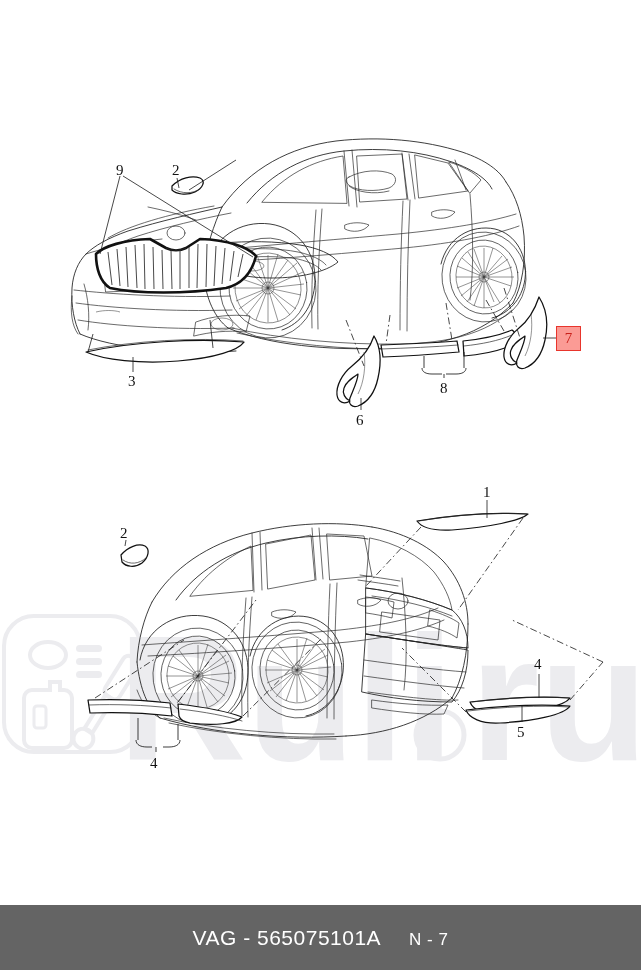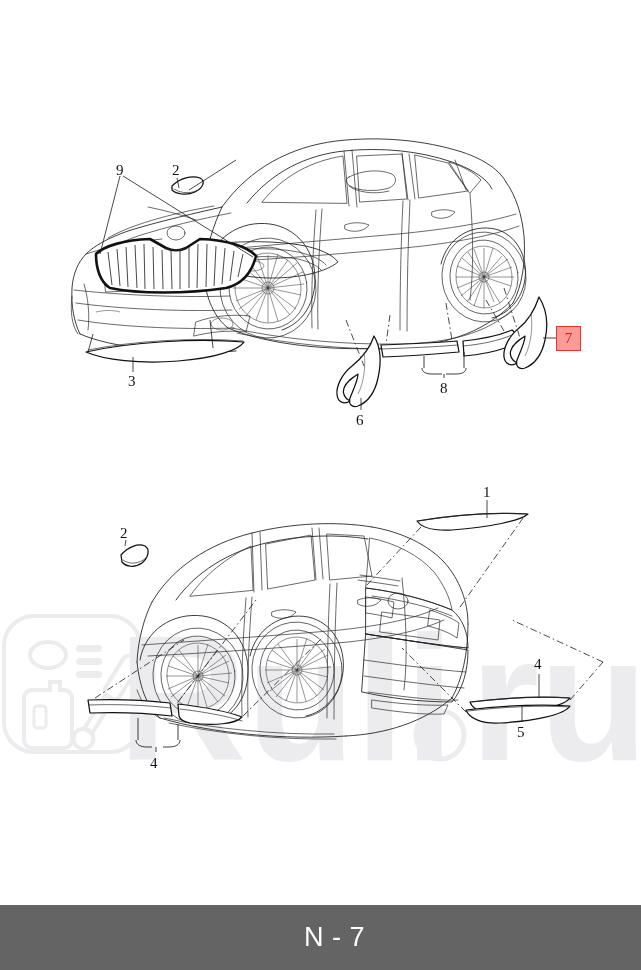--- a/index.html
+++ b/index.html
@@ -41,21 +41,21 @@
     position:absolute;left:0;top:905px;width:641px;height:65px;
     background:#646464;display:flex;align-items:center;justify-content:center;
   }
   #footer .ftxt{display:flex;align-items:baseline;}
   #footer .vag{
     color:#fff;font-family:"Liberation Sans", sans-serif;
     font-size:21px;letter-spacing:0.5px;white-space:pre;
   }
   #footer .sect{
     color:#fff;font-family:"Liberation Sans", sans-serif;
-    font-size:27px;letter-spacing:0.5px;margin-left:28px;white-space:pre;
+    font-size:17px;letter-spacing:0.5px;margin-left:28px;white-space:pre;
   }
 </style>
 </head>
 <body>
 
 <div id="page">
 
   <div id="artboard">
 
     <svg class="layer" id="watermark" viewBox="0 0 641 905">
@@ -504,17 +504,18 @@
     </svg>
 
     <div id="hl-box" style="left:556px;top:326px;width:25px;height:25px;">
       <span>7</span>
     </div>
 
   </div>
 
   <div id="footer">
     <div class="ftxt">
+      <span class="vag">VAG - 565075101A</span>
       <span class="sect">N - 7</span>
     </div>
   </div>
 
 </div>
 
 </body></html>

